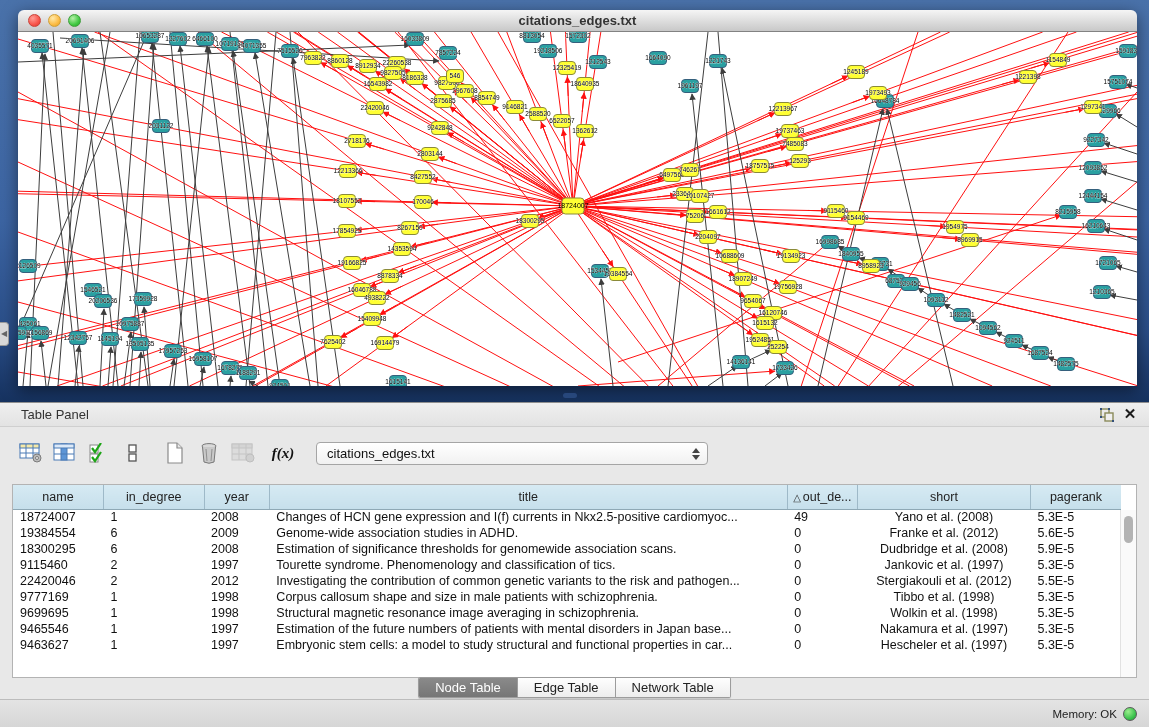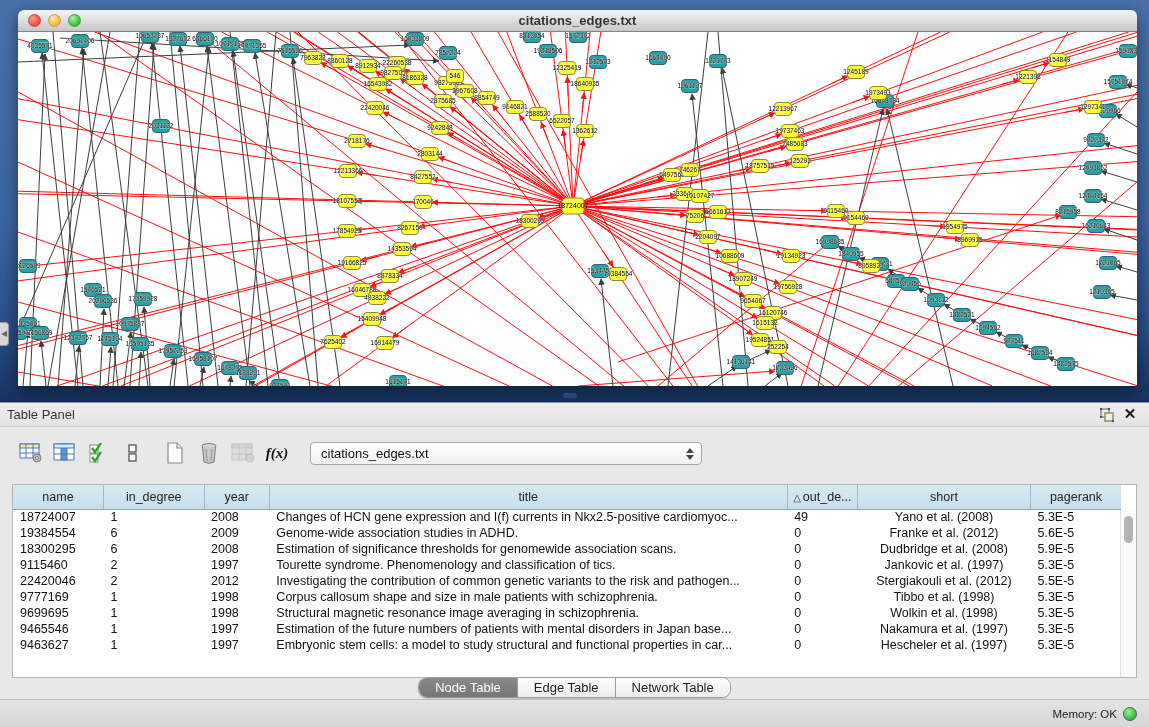--- a/index.html
+++ b/index.html
@@ -25,21 +25,21 @@
   .tl { width:13px; height:13px; border-radius:50%; }
   .tl.red   { background:radial-gradient(circle at 35% 30%, #ff9d96,#f8544a 60%,#d8362c); border:1px solid #ca4238; }
   .tl.yel   { background:radial-gradient(circle at 35% 30%, #ffe9a8,#fcbb44 60%,#e09c1f); border:1px solid #cf9f37; }
   .tl.grn   { background:radial-gradient(circle at 35% 30%, #b7f0a8,#41c943 60%,#27a32a); border:1px solid #3c9e39; }
   .net-canvas { position:absolute; left:0; top:22px; width:1119px; height:354px; background:#fff; overflow:hidden; }
   .net-canvas svg { display:block; }
 
   
   .table-panel { position:absolute; left:0; top:402px; width:1149px; height:297px; background:#e8e8e8; border-top:1px solid #8f8f8f; }
   .tp-header { height:24px; background:linear-gradient(180deg,#efefef,#e3e3e3); border-bottom:1px solid #cfcfcf; position:relative; }
-  .tp-title { font-size:13px; color:#333; line-height:23px; padding-left:7px; }
+  .tp-title { font-size:13px; color:#333; line-height:23px; padding-left:21px; }
   .tp-float { position:absolute; right:34px; top:4px; width:16px; height:16px; cursor:pointer; }
   .tp-close { position:absolute; right:11px; top:3px; width:16px; height:16px; font-size:15px; font-weight:bold; color:#1c1c1c; line-height:16px; text-align:center; cursor:pointer; }
 
   .tp-toolbar { height:52px; display:flex; align-items:center; padding-left:16px; }
   .tbtn { width:30px; height:26px; display:flex; align-items:center; justify-content:center; margin-right:4px; cursor:pointer; }
   .tbtn.grayed { opacity:.45; }
   .fx { font-family:"Liberation Serif", serif; font-style:italic; font-weight:bold; font-size:15px; color:#111; }
   .combo { width:392px; height:23px; margin-left:14px; background:linear-gradient(180deg,#ffffff,#f1f1f1);
     border:1px solid #a5a5a5; border-radius:4px; display:flex; align-items:center; position:relative; cursor:pointer; }
   .combo-text { font-size:13px; color:#111; padding-left:10px; flex:1; }
@@ -53,21 +53,21 @@
   .tbl-thumb { position:absolute; left:3px; top:6px; width:9px; height:27px; background:#b3b3b3; border-radius:5px; }
   table.grid { border-collapse:collapse; table-layout:fixed; width:1108px; }
   table.grid th { height:24px; background:linear-gradient(180deg,#d6eaf3,#c6dfeb); border-right:1px solid #9eb9c8;
     border-bottom:1px solid #8ea8b5; font-size:12.5px; font-weight:normal; color:#222; text-align:center; overflow:hidden; white-space:nowrap; }
   table.grid th:last-child { border-right:none; }
   table.grid td { height:16px; font-size:12.5px; color:#111; padding:0 0 0 7px; white-space:nowrap; overflow:hidden; }
   table.grid td.center { text-align:center; padding:0; }
   .sort-tri { font-size:10px; color:#333; margin-right:2px; }
 
   .tab-bar { position:absolute; left:0; top:274px; width:1149px; height:23px; display:flex; justify-content:center; }
-  .seg-ctrl { display:flex; height:21px; border:1px solid #9c9c9c; border-radius:9px; overflow:hidden; background:#fff; box-shadow:0 1px 1px rgba(0,0,0,.15); }
+  .seg-ctrl { display:flex; height:21px; border:1px solid #9c9c9c; border-radius:2px; overflow:hidden; background:#fff; box-shadow:0 1px 1px rgba(0,0,0,.15); }
   .seg { padding:0 16px; font-size:13px; line-height:20px; color:#222; background:linear-gradient(180deg,#fefefe,#ededed); border-right:1px solid #9c9c9c; cursor:pointer; }
   .seg:last-child { border-right:none; }
   .seg.active { background:linear-gradient(180deg,#8a8a8a,#767676); color:#fff; }
 
   
   .status-bar { position:absolute; left:0; top:699px; width:1149px; height:28px;
     background:linear-gradient(180deg,#e4e4e4,#d6d6d6); border-top:1px solid #bcbcbc;padding-left:28px; }
   .mem { position:absolute; right:12px; top:0; height:28px; display:flex; align-items:center; gap:6px; }
   .mem-label { font-size:11.5px; color:#222; }
   .mem-dot { width:14px; height:14px; border-radius:50%; border:1px solid #5a5a5a;
@@ -913,21 +913,21 @@
       <span class="tbtn grayed">
         <svg width="24" height="20" viewBox="0 0 24 20">
           <rect x="1" y="1" width="20" height="16" fill="#cfcfcf" stroke="#9a9a9a"></rect>
           <rect x="1" y="1" width="20" height="4" fill="#bdbdbd" stroke="#9a9a9a"></rect>
           <line x1="8" y1="1" x2="8" y2="17" stroke="#9a9a9a"></line>
           <line x1="15" y1="1" x2="15" y2="17" stroke="#9a9a9a"></line>
           <line x1="1" y1="11" x2="21" y2="11" stroke="#9a9a9a"></line>
           <circle cx="19" cy="15" r="4" fill="#b5b5b5" stroke="#8c8c8c"></circle>
         </svg>
       </span>
-      <span class="tbtn" style="">
+      <span class="tbtn" style="margin-left:6px">
         <span class="fx">f(x)</span>
       </span>
       <div class="combo">
         <span class="combo-text">citations_edges.txt</span>
         <span class="combo-arrows">
             <i class="up"></i>
             <i class="dn"></i>
           </span>
       </div>
     </div>

